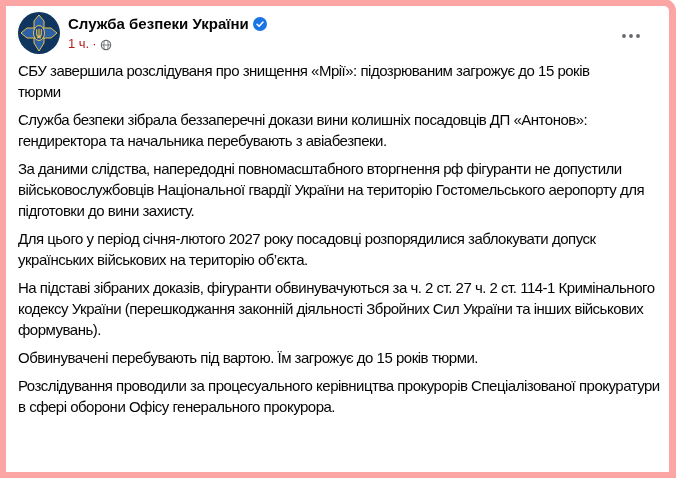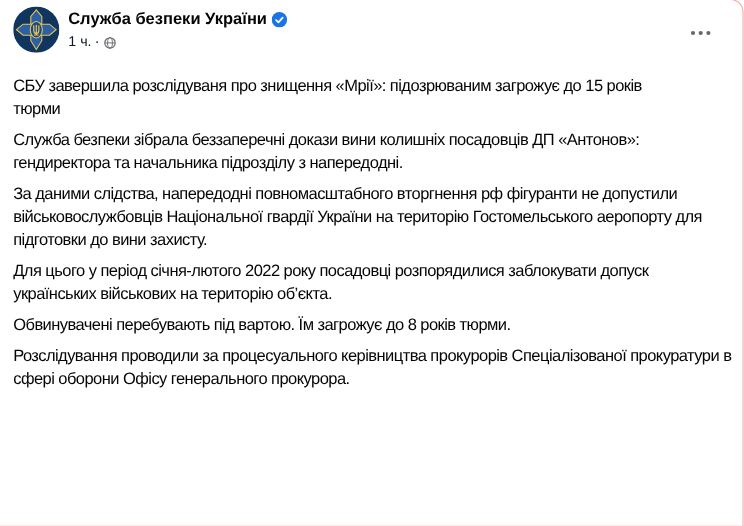--- a/index.html
+++ b/index.html
@@ -11,21 +11,21 @@
     overflow: hidden;
     font-family: "Liberation Sans", sans-serif;
   }
   .post-card {
     position: absolute;
     left: -1px;
     top: -1px;
     width: 677px;
     height: 480px;
     background: #ffffff;
-    border: 1px solid #fca5a5;
+    border: 7px solid #fca5a5;
     border-radius: 0 12px 0 0;
     box-sizing: border-box;
     overflow: hidden;
   }
   .post-header {
     position: relative;
     display: flex;
     align-items: flex-start;
     padding: 6px 16px 2px 12px;
   }
@@ -56,21 +56,21 @@
   .verified-badge {
     display: inline-flex;
     margin-left: 4px;
   }
   .meta-row {
     display: flex;
     align-items: center;
     gap: 3px;
     margin-top: 3px;
     font-size: 13px;
-    color: #0f172a;
+    color: #b91c1c;
     line-height: 16px;
   }
   .timestamp { cursor: pointer; }
   .globe-icon { display: inline-flex; margin-top: 1px; }
   .more-button {
     position: absolute;
     top: 12px;
     right: 20px;
     width: 36px;
     height: 36px;
@@ -89,21 +89,20 @@
   .post-body p {
     margin: 0 0 7px 0;
     font-size: 15px;
     line-height: 21px;
     letter-spacing: -0.5px;
     color: #050505;
     max-width: 658px;
   }
   .post-body p:first-child {
     max-width: 600px;
-    margin-top: 14px;
   }
 </style>
 </head>
 <body>
 
 <div class="post-card">
 
   <div class="post-header">
 
     <a class="avatar-link">
@@ -146,20 +145,21 @@
         <circle cx="3" cy="3" r="1.9" fill="#65676b"></circle>
         <circle cx="10" cy="3" r="1.9" fill="#65676b"></circle>
         <circle cx="17" cy="3" r="1.9" fill="#65676b"></circle>
       </svg>
     </button>
 
   </div>
 
   <div class="post-body">
     <p>СБУ завершила розслідуваня про знищення «Мрії»: підозрюваним загрожує до 15 років тюрми</p>
-    <p>Служба безпеки зібрала беззаперечні докази вини колишніх посадовців ДП «Антонов»: гендиректора та начальника підрозділу з напередодні.</p>
+    <p>Служба безпеки зібрала беззаперечні докази вини колишніх посадовців ДП «Антонов»: гендиректора та начальника перебувають з авіабезпеки.</p>
     <p>За даними слідства, напередодні повномасштабного вторгнення рф фігуранти не допустили військовослужбовців Національної гвардії України на територію Гостомельського аеропорту для підготовки до вини захисту.</p>
-    <p>Для цього у період січня-лютого 2022 року посадовці розпорядилися заблокувати допуск українських військових на територію об’єкта.</p>
-    <p>Обвинувачені перебувають під вартою. Їм загрожує до 8 років тюрми.</p>
+    <p>Для цього у період січня-лютого 2027 року посадовці розпорядилися заблокувати допуск українських військових на територію об’єкта.</p>
+    <p>На підставі зібраних доказів, фігуранти обвинувачуються за ч. 2 ст. 27 ч. 2 ст. 114-1 Кримінального кодексу України (перешкоджання законній діяльності Збройних Сил України та інших військових формувань).</p>
+    <p>Обвинувачені перебувають під вартою. Їм загрожує до 15 років тюрми.</p>
     <p>Розслідування проводили за процесуального керівництва прокурорів Спеціалізованої прокуратури в сфері оборони Офісу генерального прокурора.</p>
   </div>
 
 </div>
 
 </body></html>

